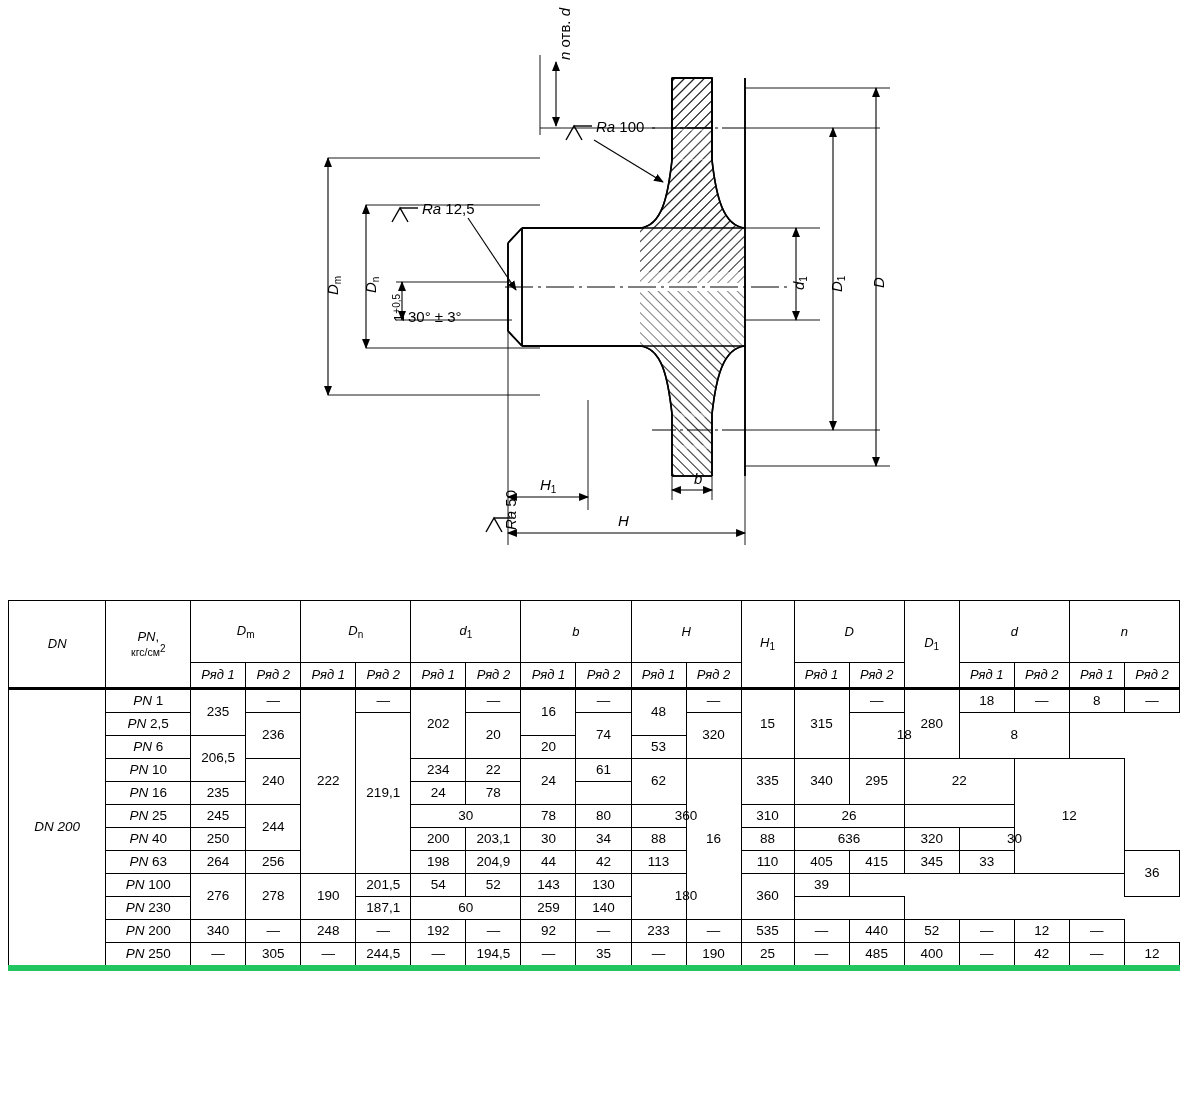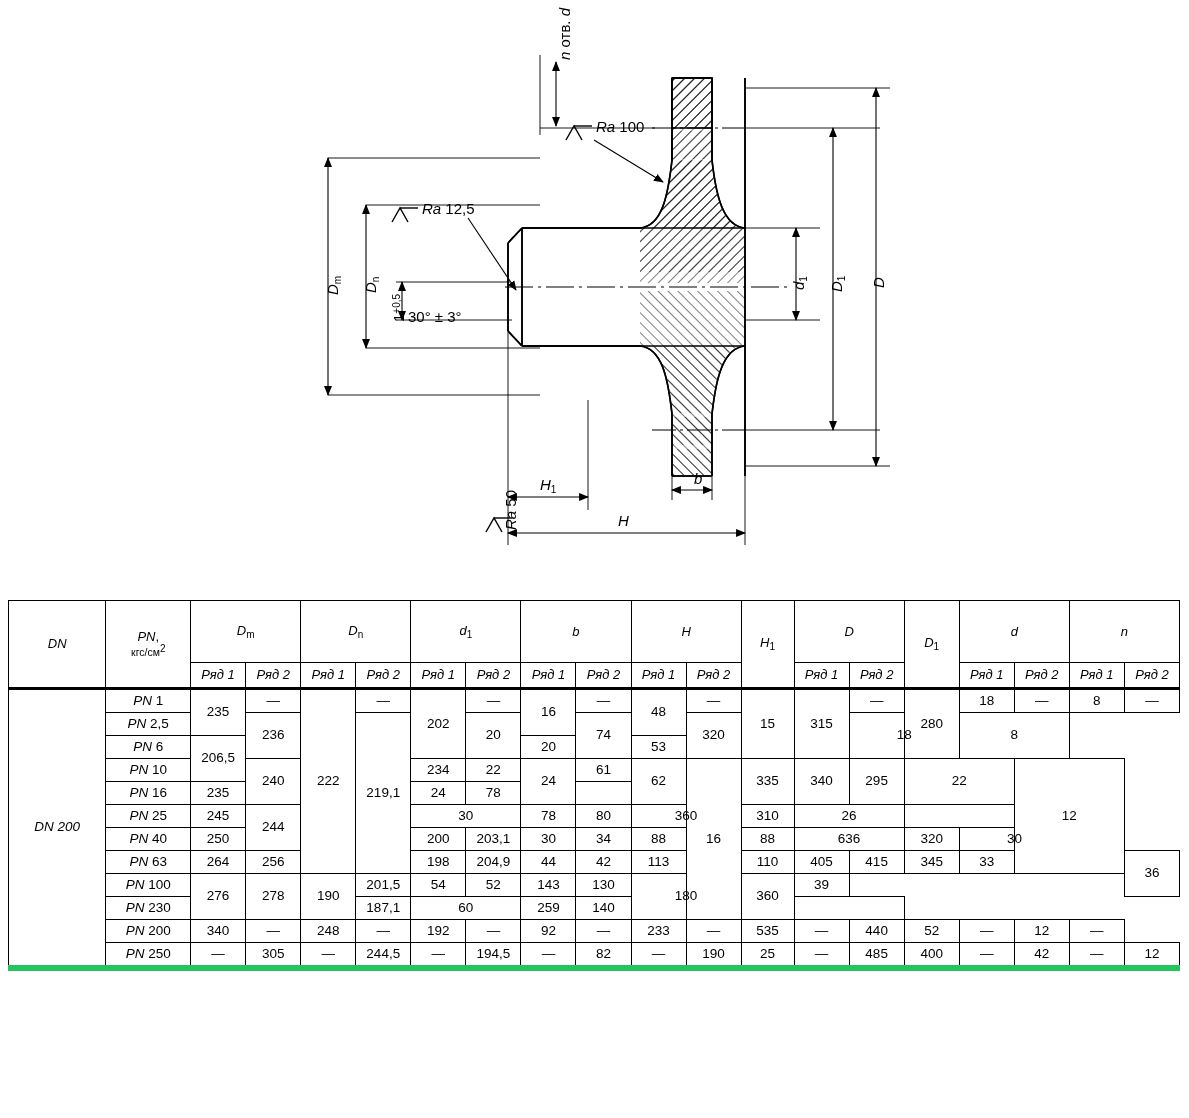--- a/index.html
+++ b/index.html
@@ -552,21 +552,21 @@
       <td>
         <em class="v">PN</em> <span>250</span>
       </td>
       <td>—</td>
       <td>305</td>
       <td>—</td>
       <td>244,5</td>
       <td>—</td>
       <td>194,5</td>
       <td>—</td>
-      <td>82</td>
+      <td>35</td>
       <td>—</td>
       <td>190</td>
       <td>25</td>
       <td>—</td>
       <td>485</td>
       <td>400</td>
       <td>—</td>
       <td>42</td>
       <td>—</td>
       <td>12</td>

